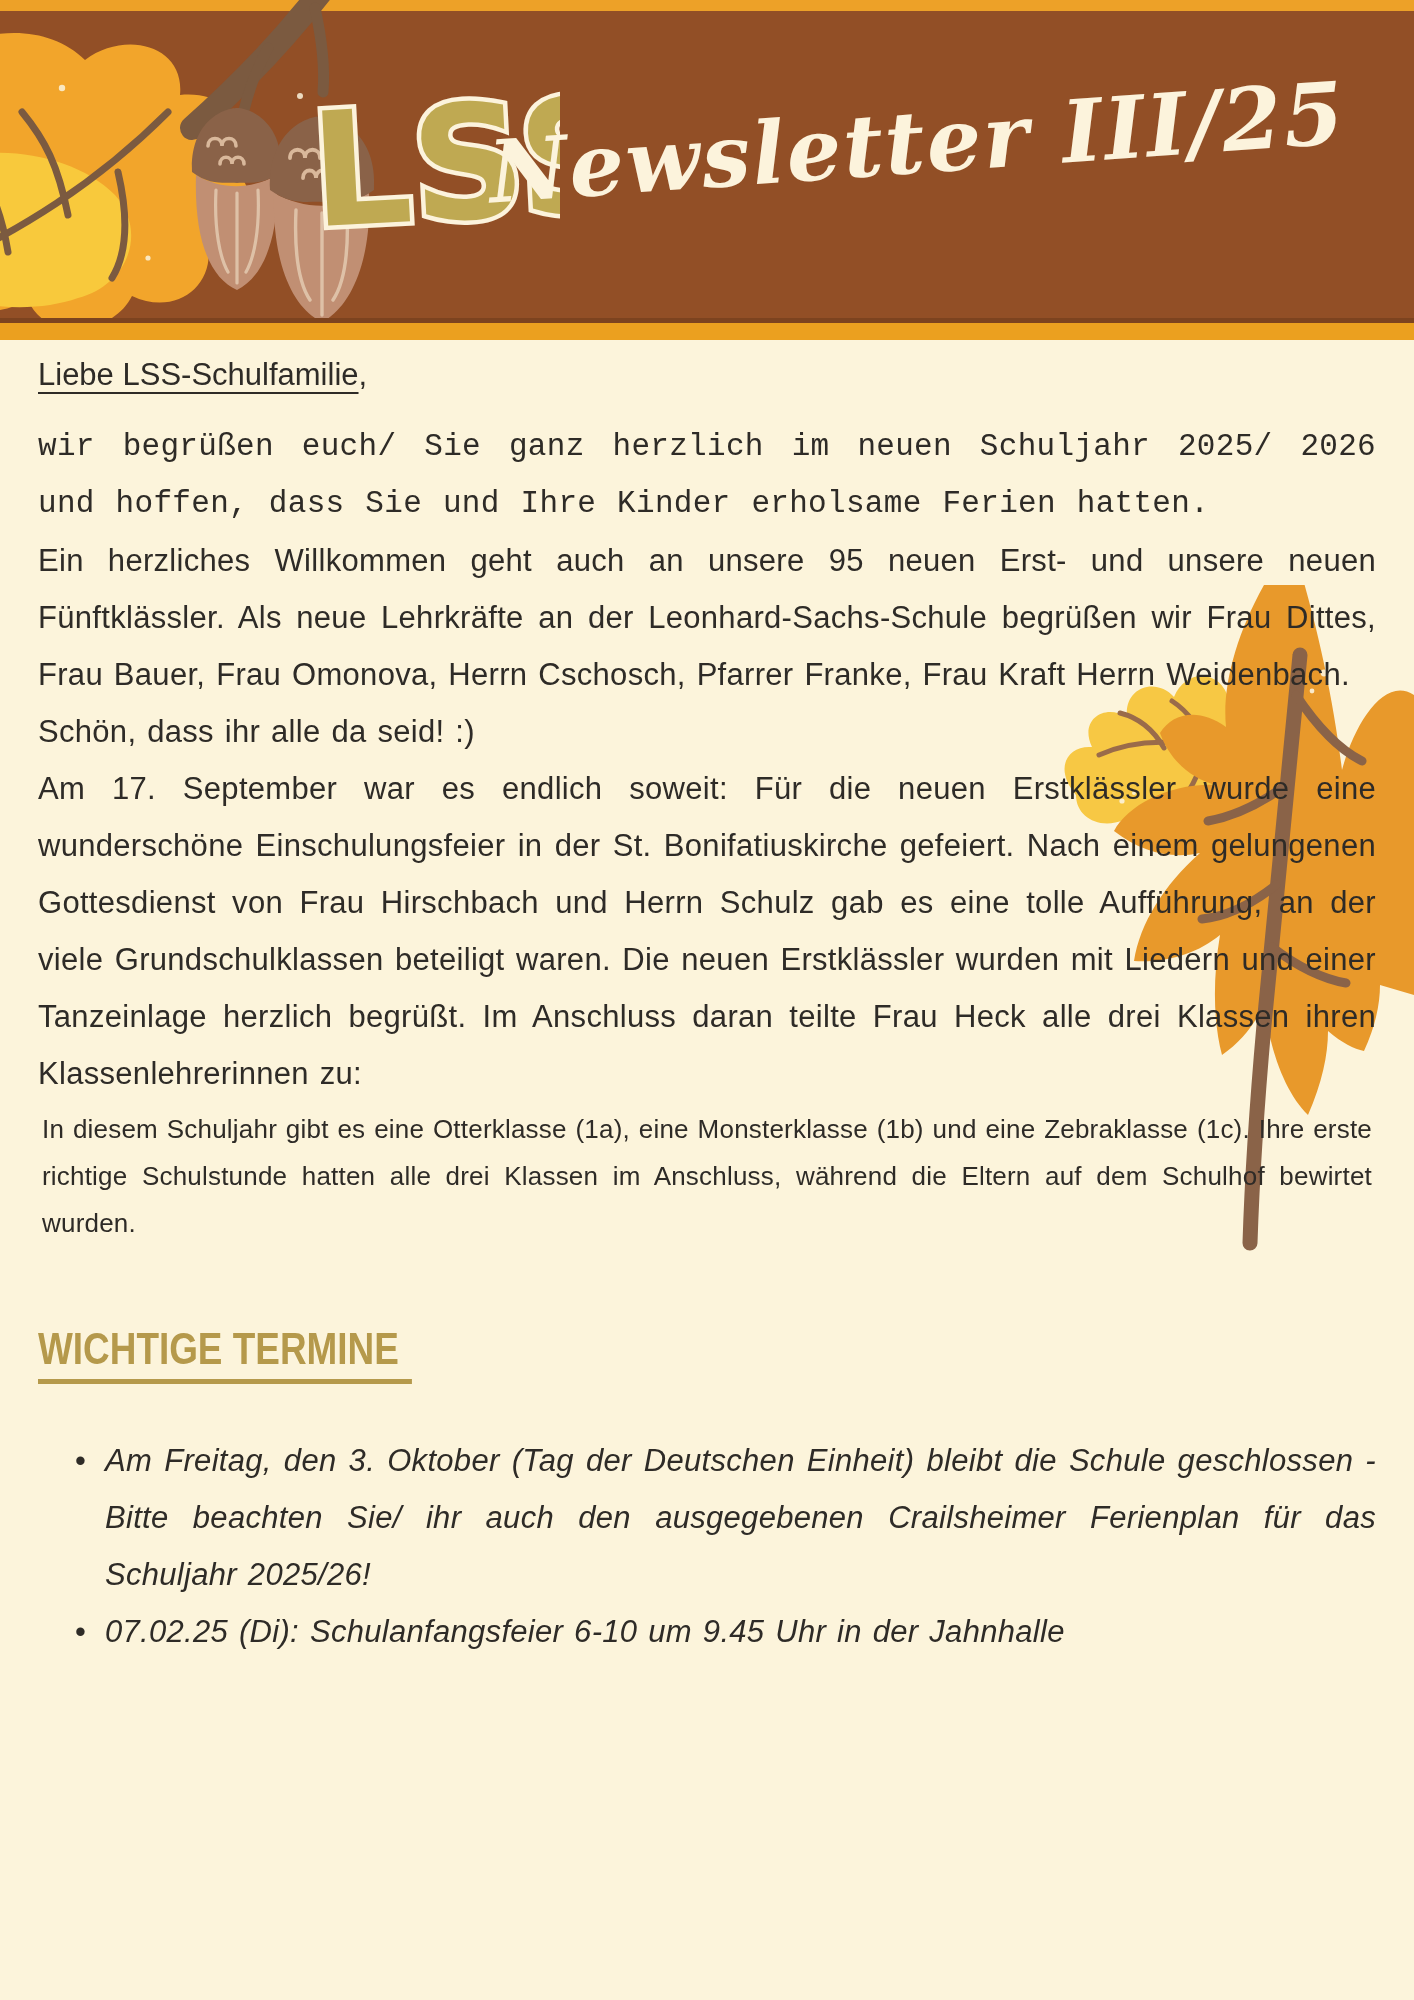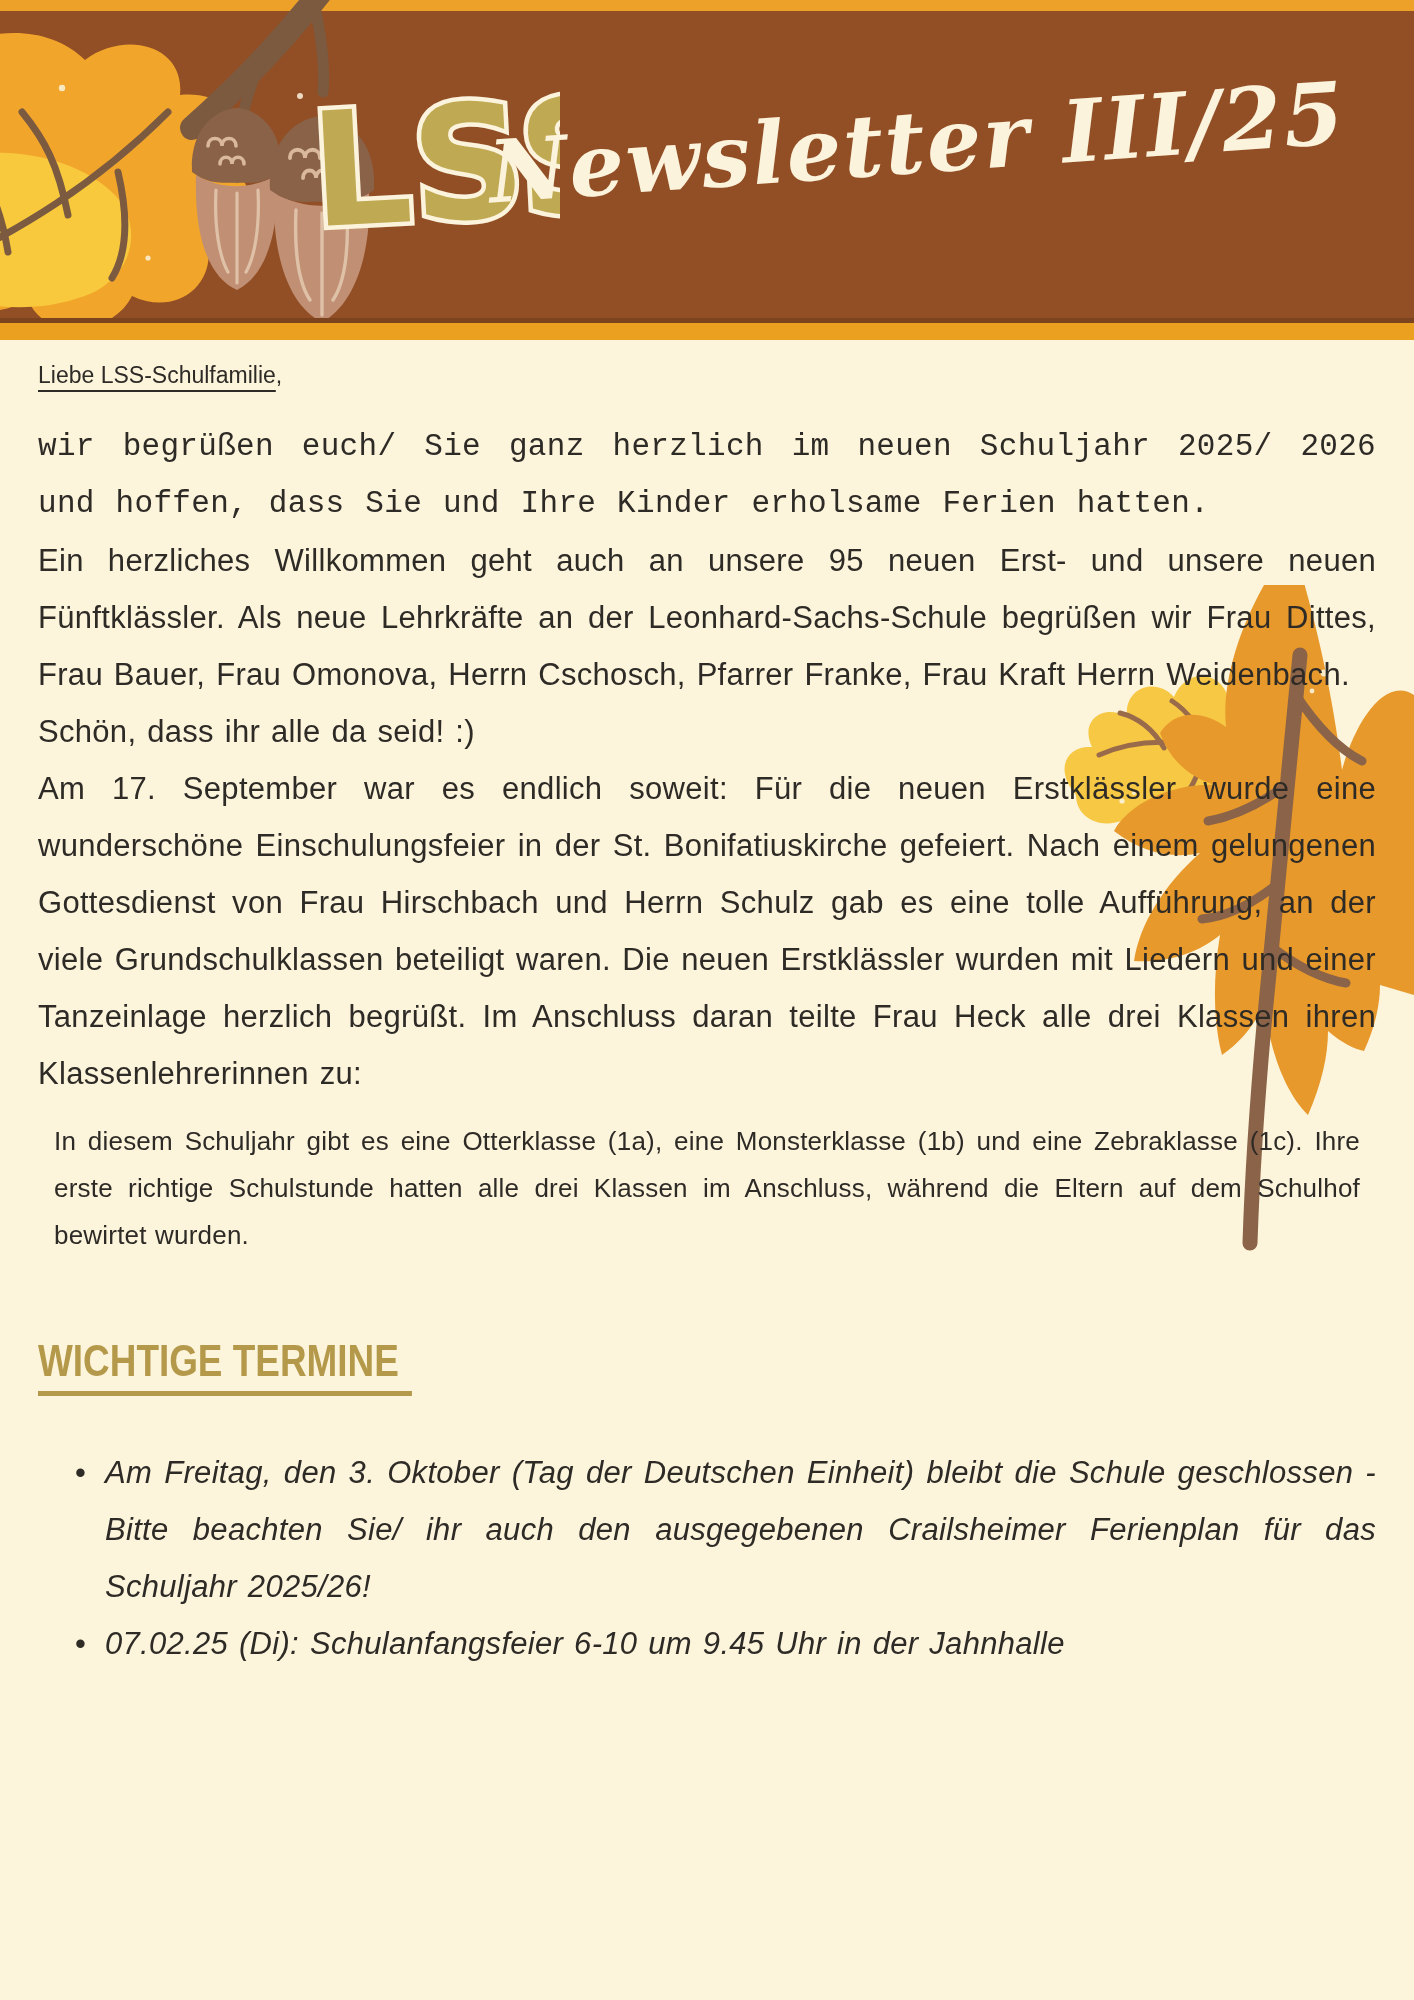--- a/index.html
+++ b/index.html
@@ -32,32 +32,32 @@
     position:absolute;left:488px;top:100px;width:620px;z-index:5;
     font-family:"DejaVu Serif",serif;font-style:italic;font-weight:600;
     font-size:86px;color:#FCF3DC;transform:rotate(-4deg);
     white-space:nowrap;letter-spacing:2px;
   }
   
   .decor-right{position:absolute;right:0;top:555px;z-index:0;pointer-events:none;}
   
   .content{position:relative;z-index:1;padding:340px 38px 0 38px;box-sizing:border-box;}
   .salutation{
-    margin:12px 0 0 0;font-size:23px;line-height:46px;
+    margin:12px 0 0 0;font-size:31px;line-height:46px;
   }
   .salutation .u{
     text-decoration:underline;text-decoration-thickness:2px;text-underline-offset:7px;
   }
   p.body-p{
     margin:0;font-size:31px;line-height:57px;
     text-align:justify;letter-spacing:.3px;word-spacing:2px;
   }
   p.first{margin-top:20px;font-family:Liberation Mono, monospace;}
   p.body-small{
-    margin:16px;font-size:26px;line-height:47px;
+    margin:4px;font-size:26px;line-height:47px;
     text-align:justify;letter-spacing:.2px;word-spacing:1px;
   }
   h2.section-h{
     margin:0;display:inline-block;
     font-size:45px;line-height:46px;font-weight:bold;
     color:#B5994B;letter-spacing:0;
     padding:0 16px 7px 0;border-bottom:5px solid #B5994B;
     transform:scaleX(.82);transform-origin:left center;
     white-space:nowrap;
   }

